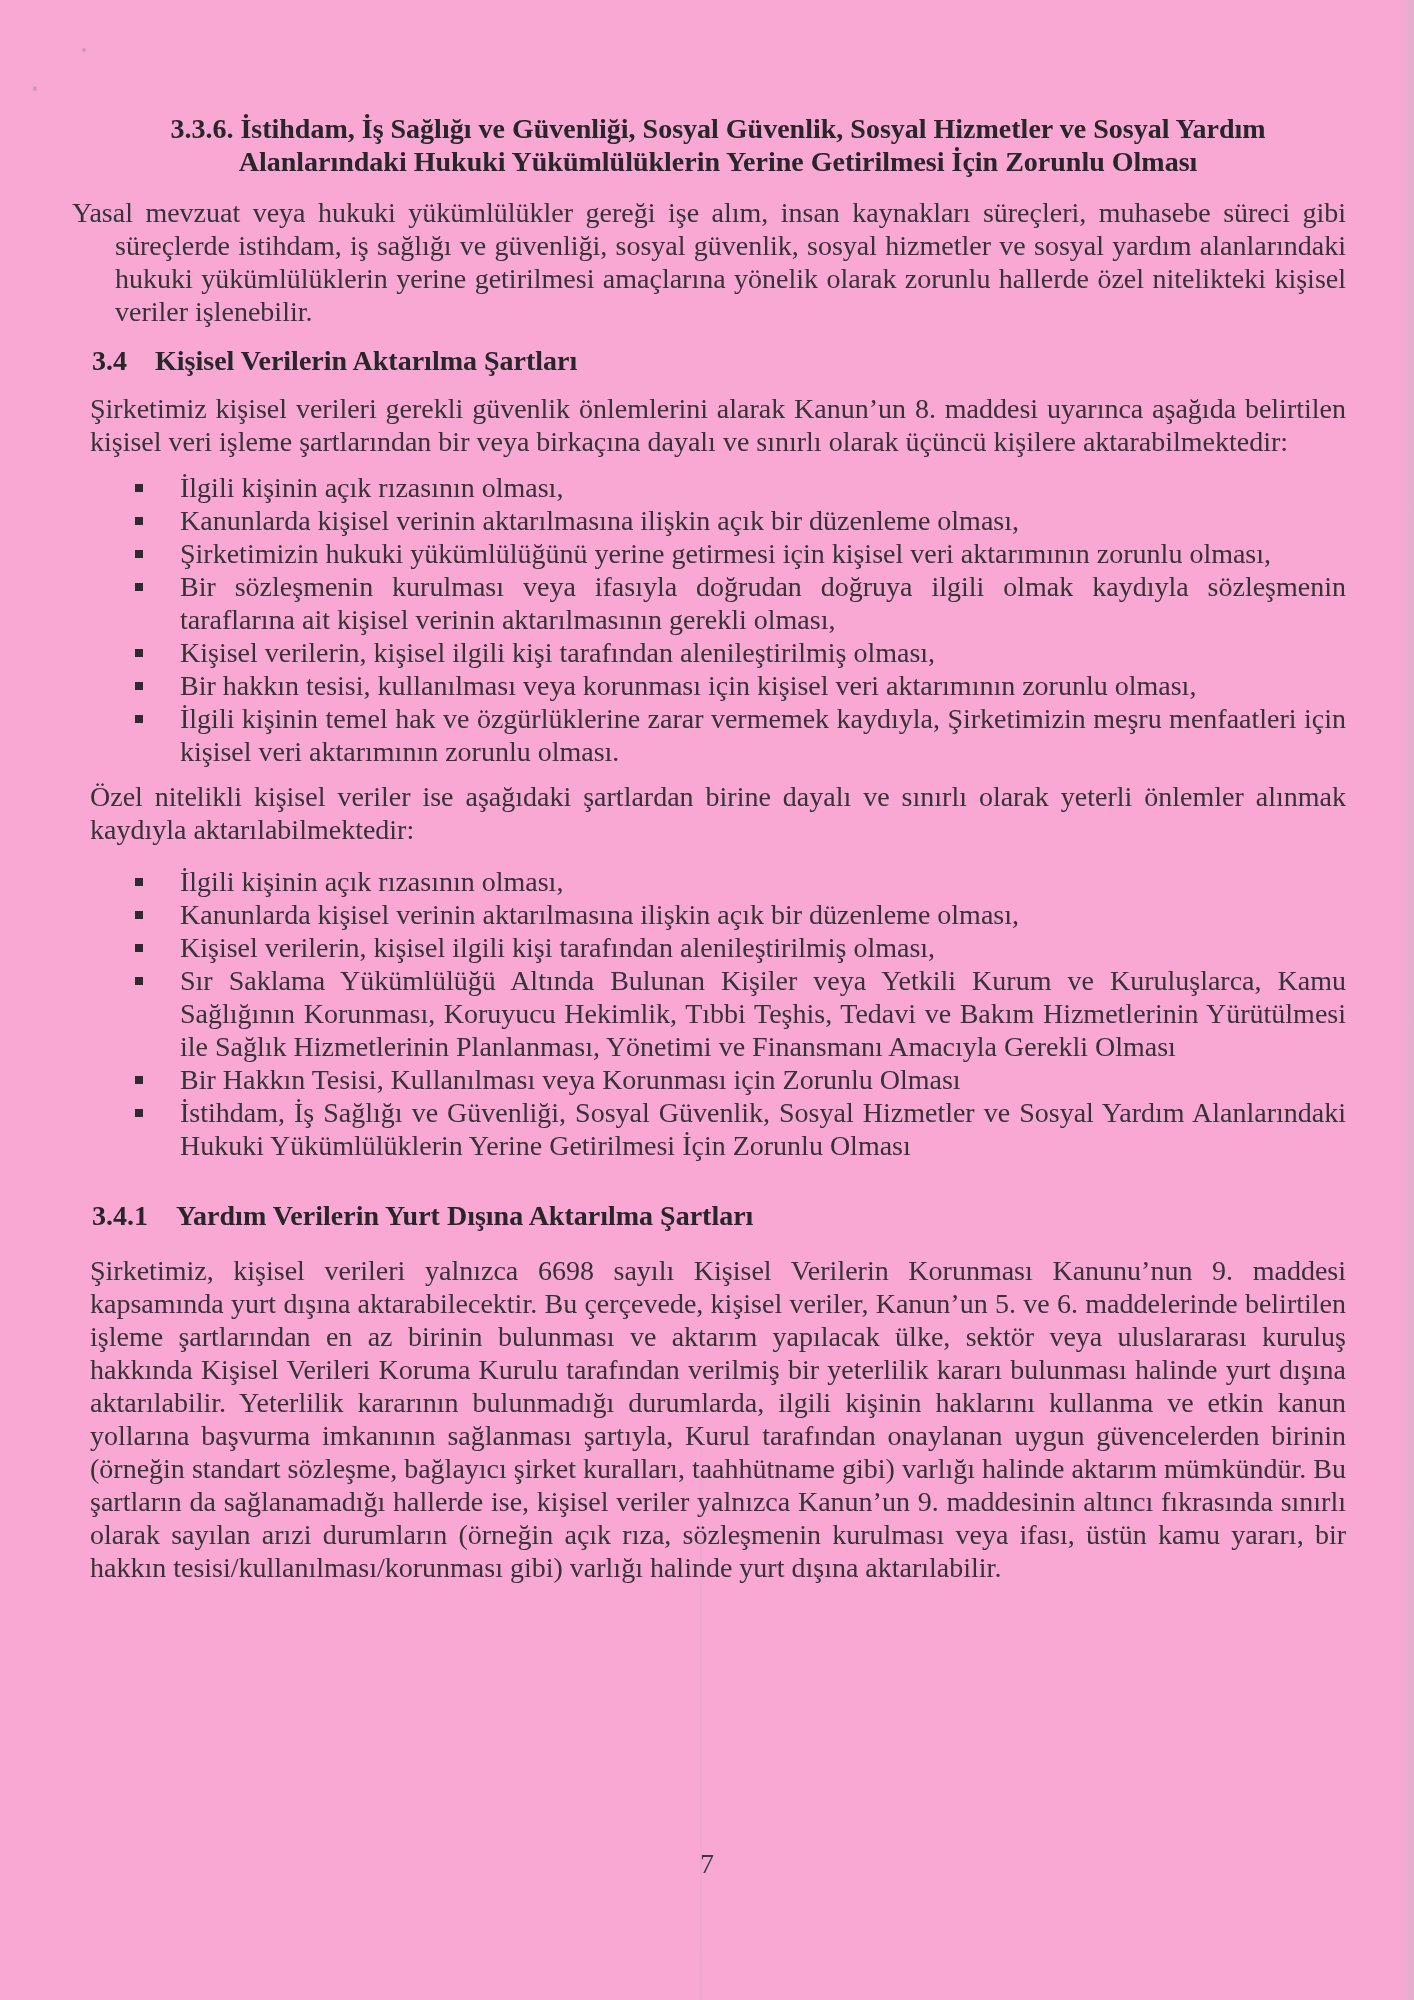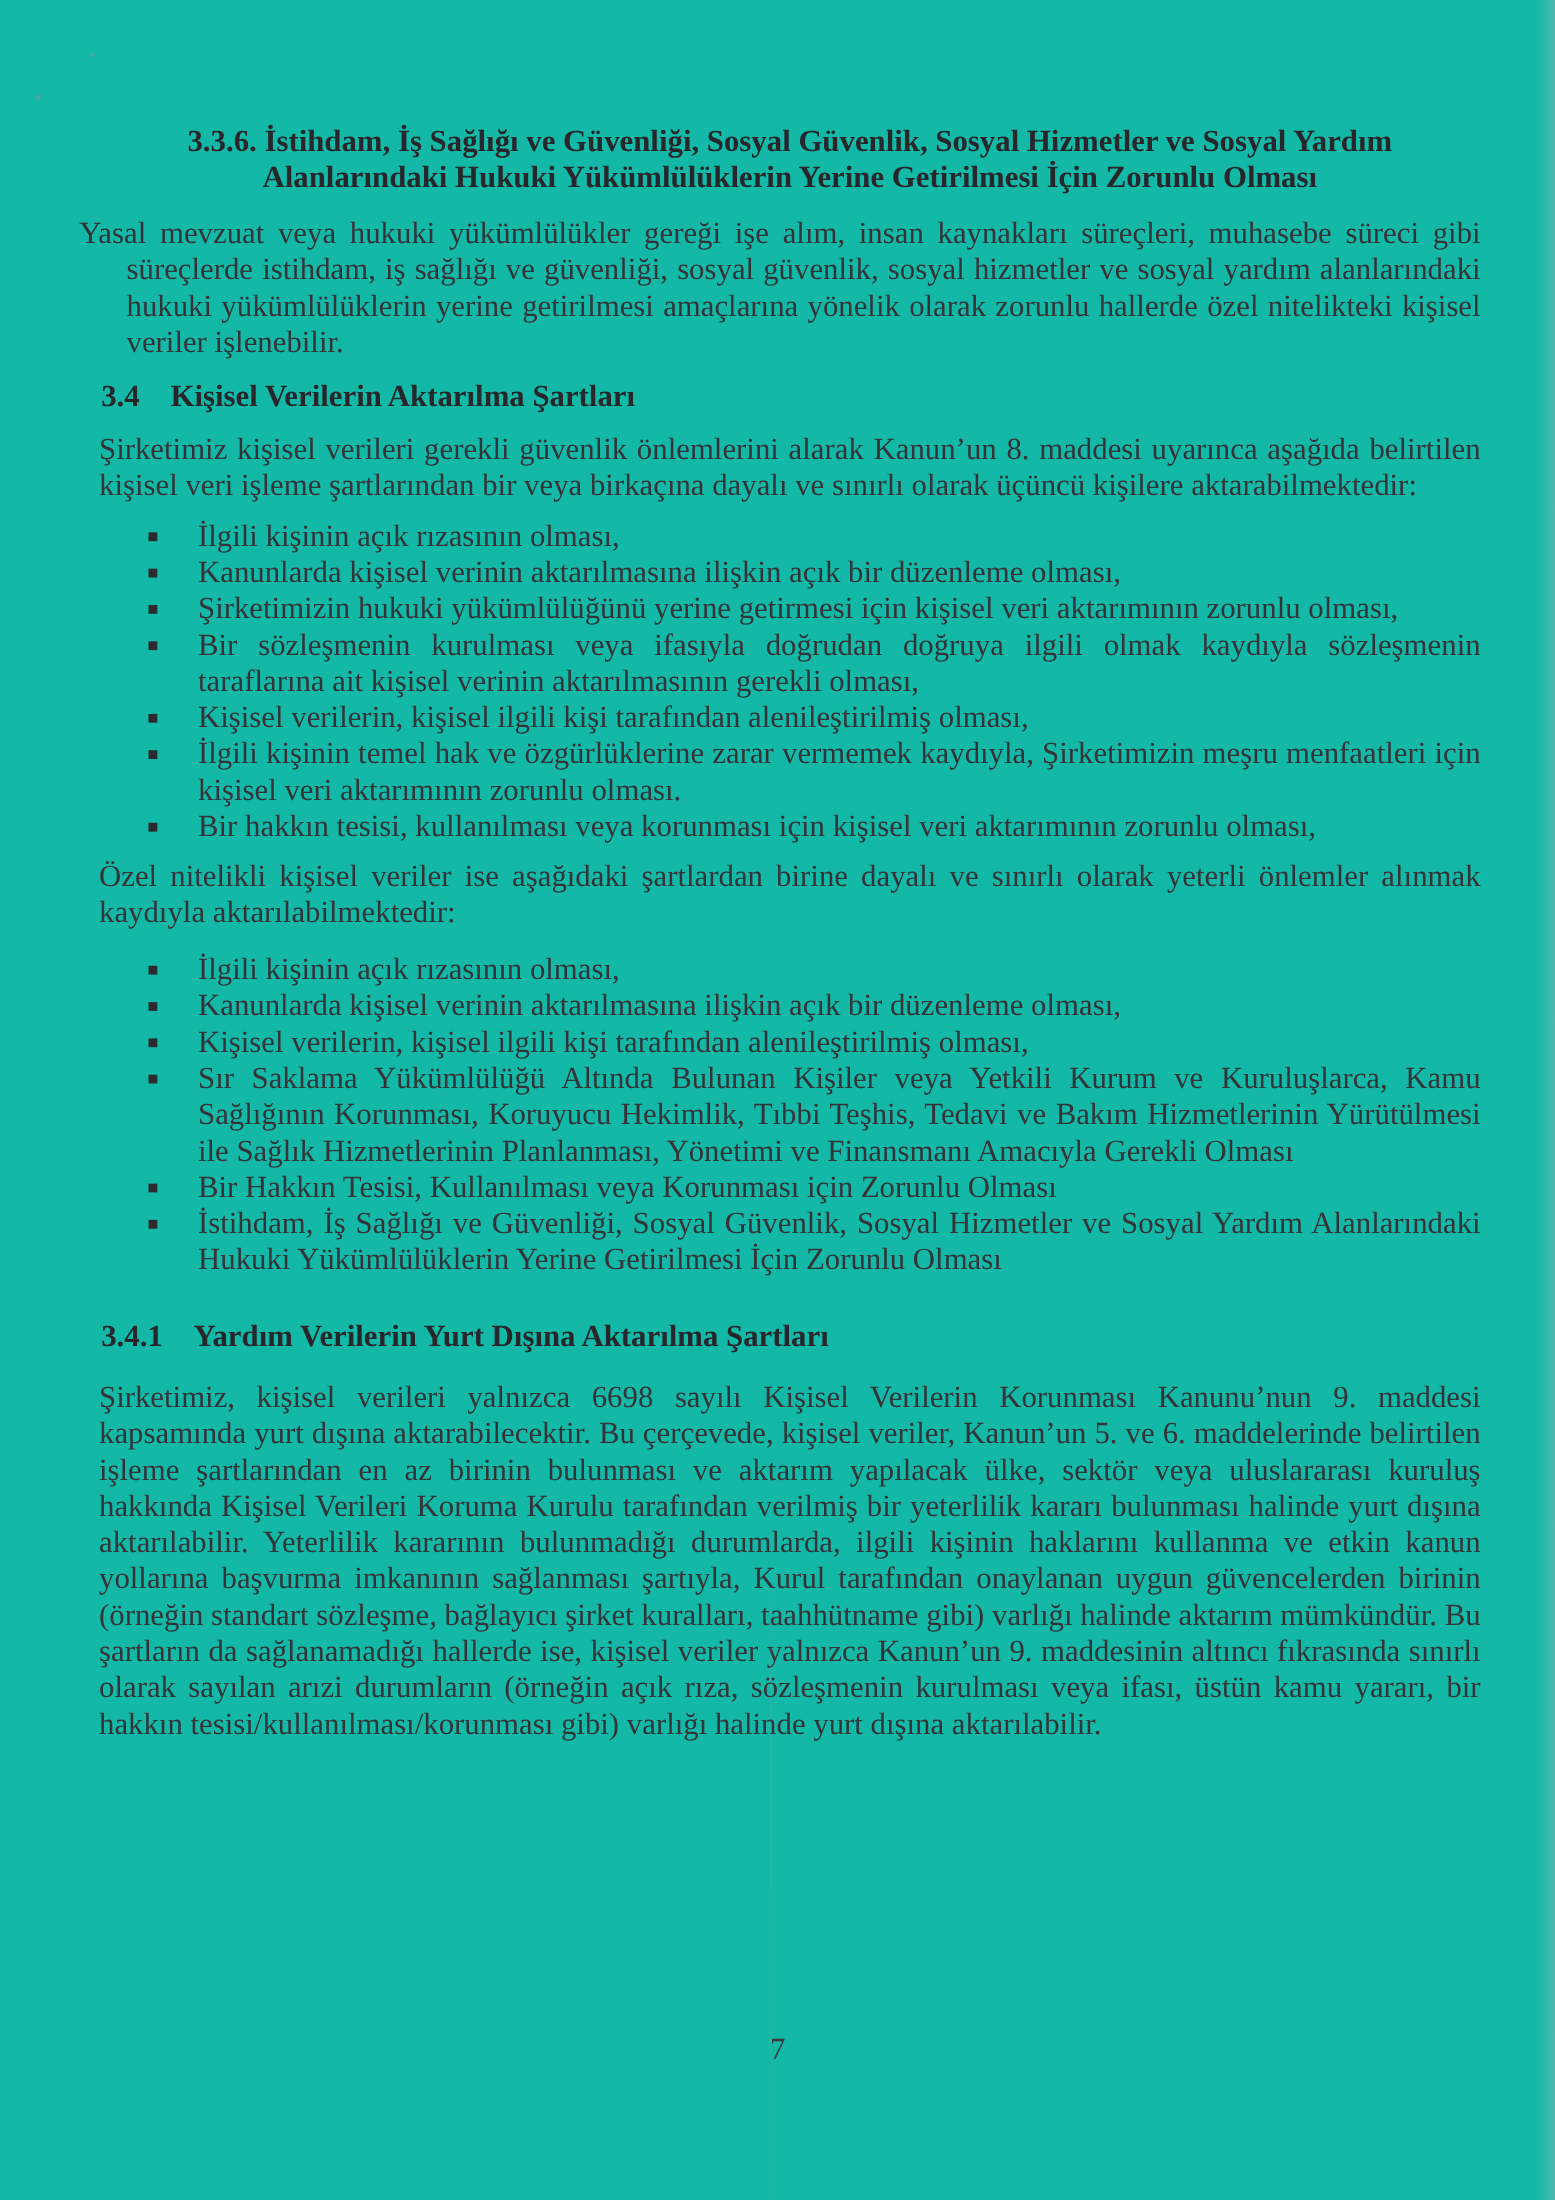--- a/index.html
+++ b/index.html
@@ -1,19 +1,19 @@
 <!DOCTYPE html>
 <html lang="tr"><head>
 <meta charset="utf-8">
 <style>
   html,body{margin:0;padding:0;background:#ffffff;}
   .page{
     position:relative;
     width:1414px;height:2000px;
-    background:#14b8a6;
+    background:#f9a8d4;
     overflow:hidden;
     font-family:"Liberation Serif","DejaVu Serif",serif;
     color:#333338;
   }
   .content{
     position:absolute;
     left:90px;top:112px;width:1256px;
     font-size:28px;line-height:33px;
     text-align:justify;
   }
@@ -106,22 +106,22 @@
     </h3>
 
     <p class="para para-intro">Şirketimiz kişisel verileri gerekli güvenlik önlemlerini alarak Kanun’un 8. maddesi uyarınca aşağıda belirtilen kişisel veri işleme şartlarından bir veya birkaçına dayalı ve sınırlı olarak üçüncü kişilere aktarabilmektedir:</p>
 
     <ul class="cond-list">
       <li>İlgili kişinin açık rızasının olması,</li>
       <li>Kanunlarda kişisel verinin aktarılmasına ilişkin açık bir düzenleme olması,</li>
       <li>Şirketimizin hukuki yükümlülüğünü yerine getirmesi için kişisel veri aktarımının zorunlu olması,</li>
       <li>Bir sözleşmenin kurulması veya ifasıyla doğrudan doğruya ilgili olmak kaydıyla sözleşmenin taraflarına ait kişisel verinin aktarılmasının gerekli olması,</li>
       <li>Kişisel verilerin, kişisel ilgili kişi tarafından alenileştirilmiş olması,</li>
+      <li>Bir hakkın tesisi, kullanılması veya korunması için kişisel veri aktarımının zorunlu olması,</li>
       <li>İlgili kişinin temel hak ve özgürlüklerine zarar vermemek kaydıyla, Şirketimizin meşru menfaatleri için kişisel veri aktarımının zorunlu olması.</li>
-      <li>Bir hakkın tesisi, kullanılması veya korunması için kişisel veri aktarımının zorunlu olması,</li>
     </ul>
 
     <p class="para para-special">Özel nitelikli kişisel veriler ise aşağıdaki şartlardan birine dayalı ve sınırlı olarak yeterli önlemler alınmak kaydıyla aktarılabilmektedir:</p>
 
     <ul class="cond-list cond-list-2">
       <li>İlgili kişinin açık rızasının olması,</li>
       <li>Kanunlarda kişisel verinin aktarılmasına ilişkin açık bir düzenleme olması,</li>
       <li>Kişisel verilerin, kişisel ilgili kişi tarafından alenileştirilmiş olması,</li>
       <li>Sır Saklama Yükümlülüğü Altında Bulunan Kişiler veya Yetkili Kurum ve Kuruluşlarca, Kamu Sağlığının Korunması, Koruyucu Hekimlik, Tıbbi Teşhis, Tedavi ve Bakım Hizmetlerinin Yürütülmesi ile Sağlık Hizmetlerinin Planlanması, Yönetimi ve Finansmanı Amacıyla Gerekli Olması</li>
       <li>Bir Hakkın Tesisi, Kullanılması veya Korunması için Zorunlu Olması</li>

